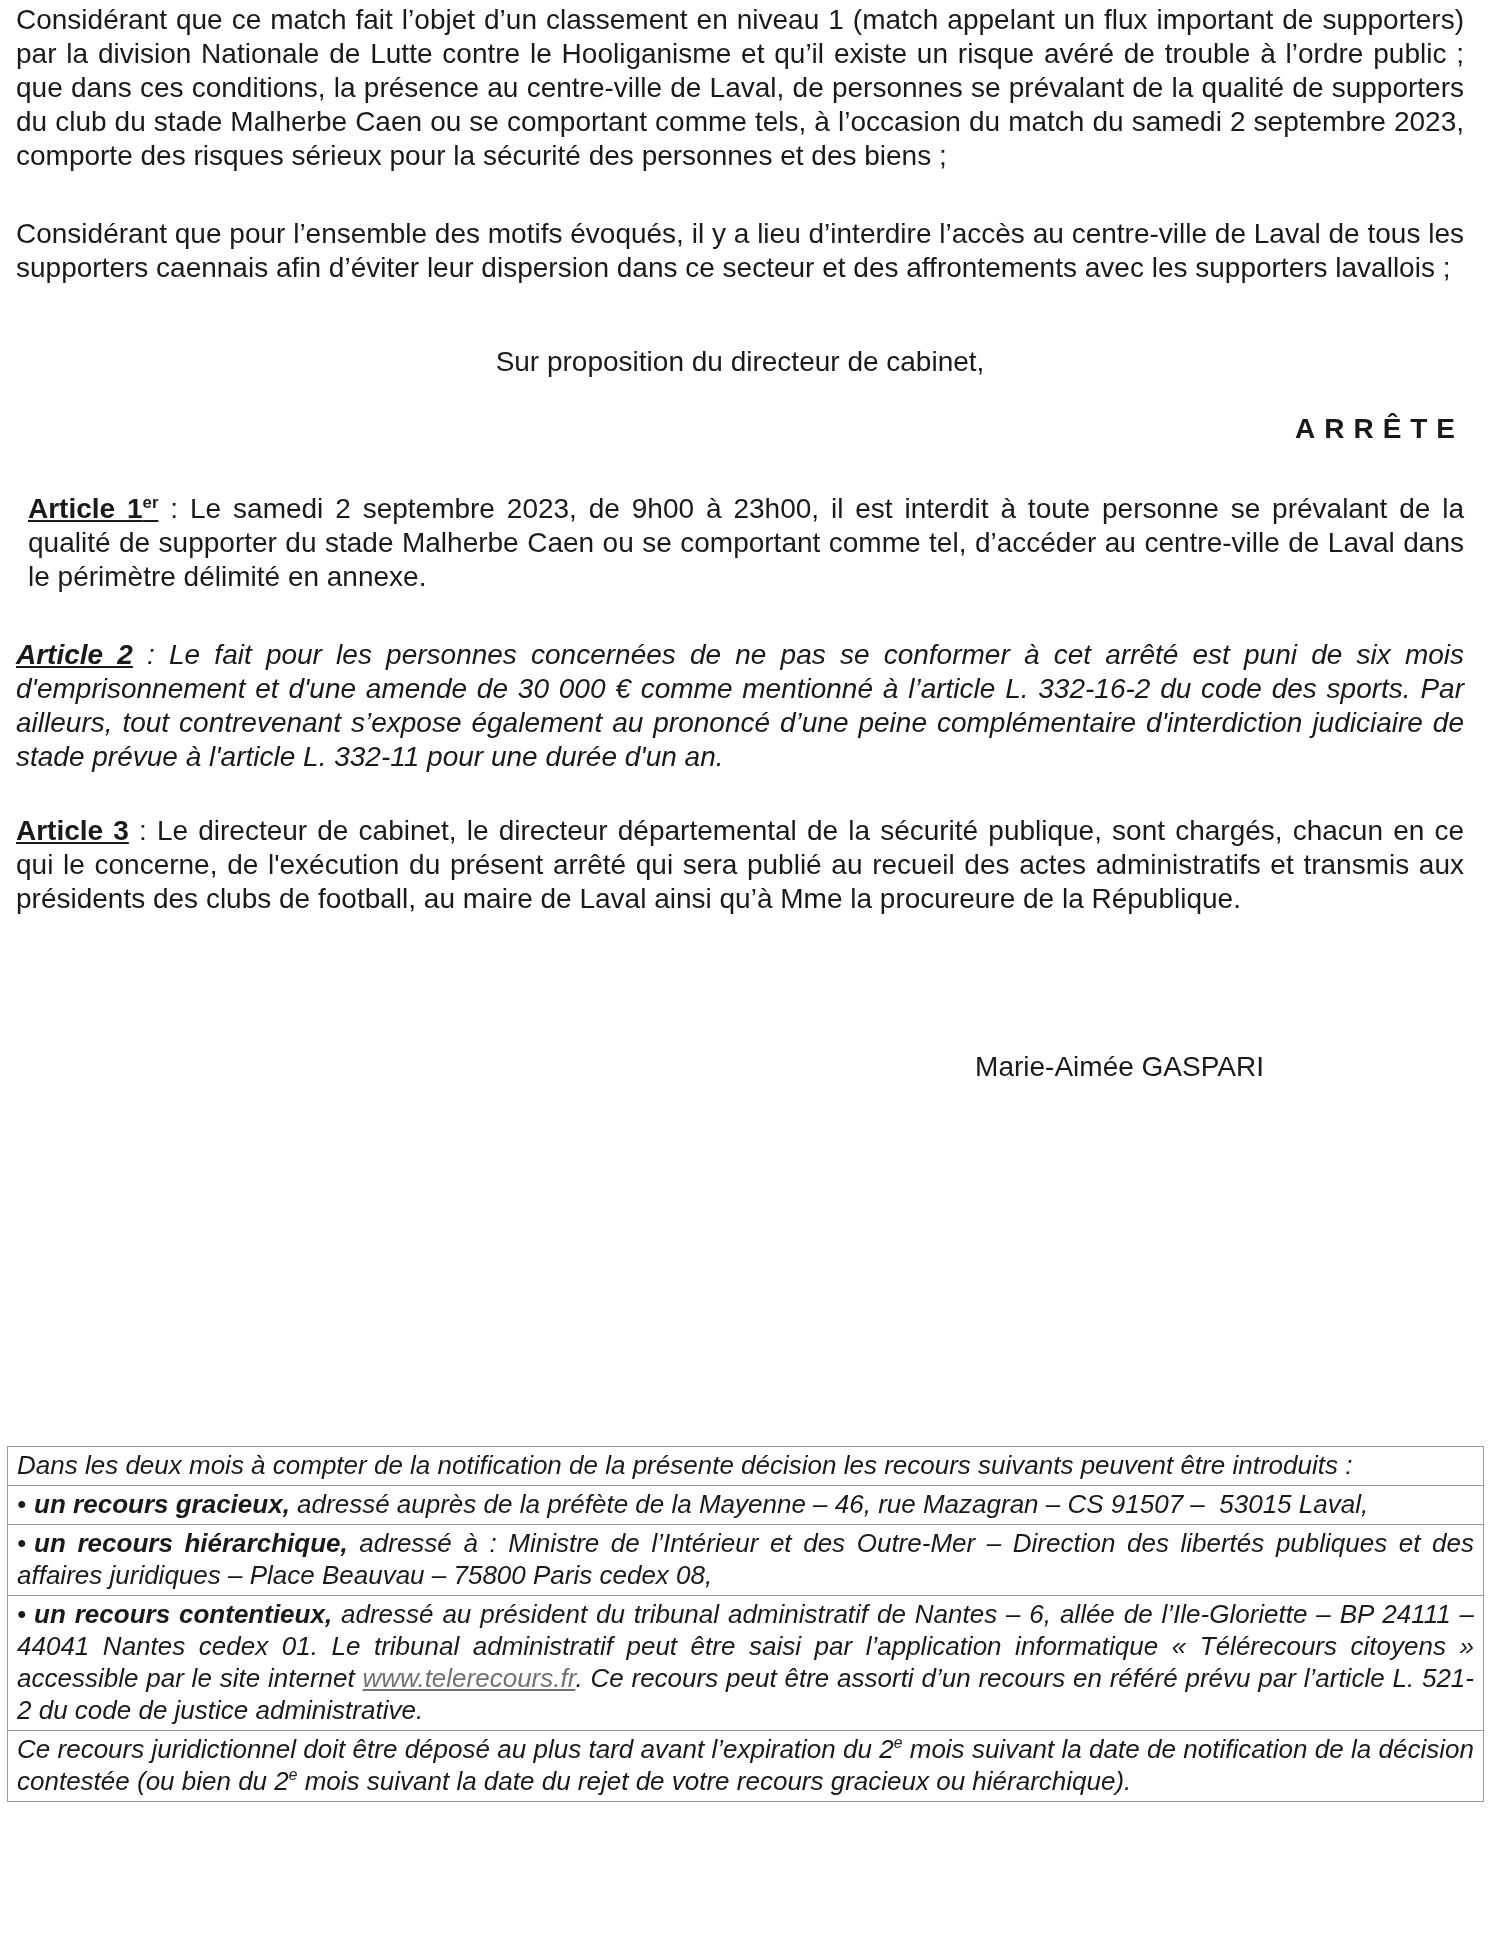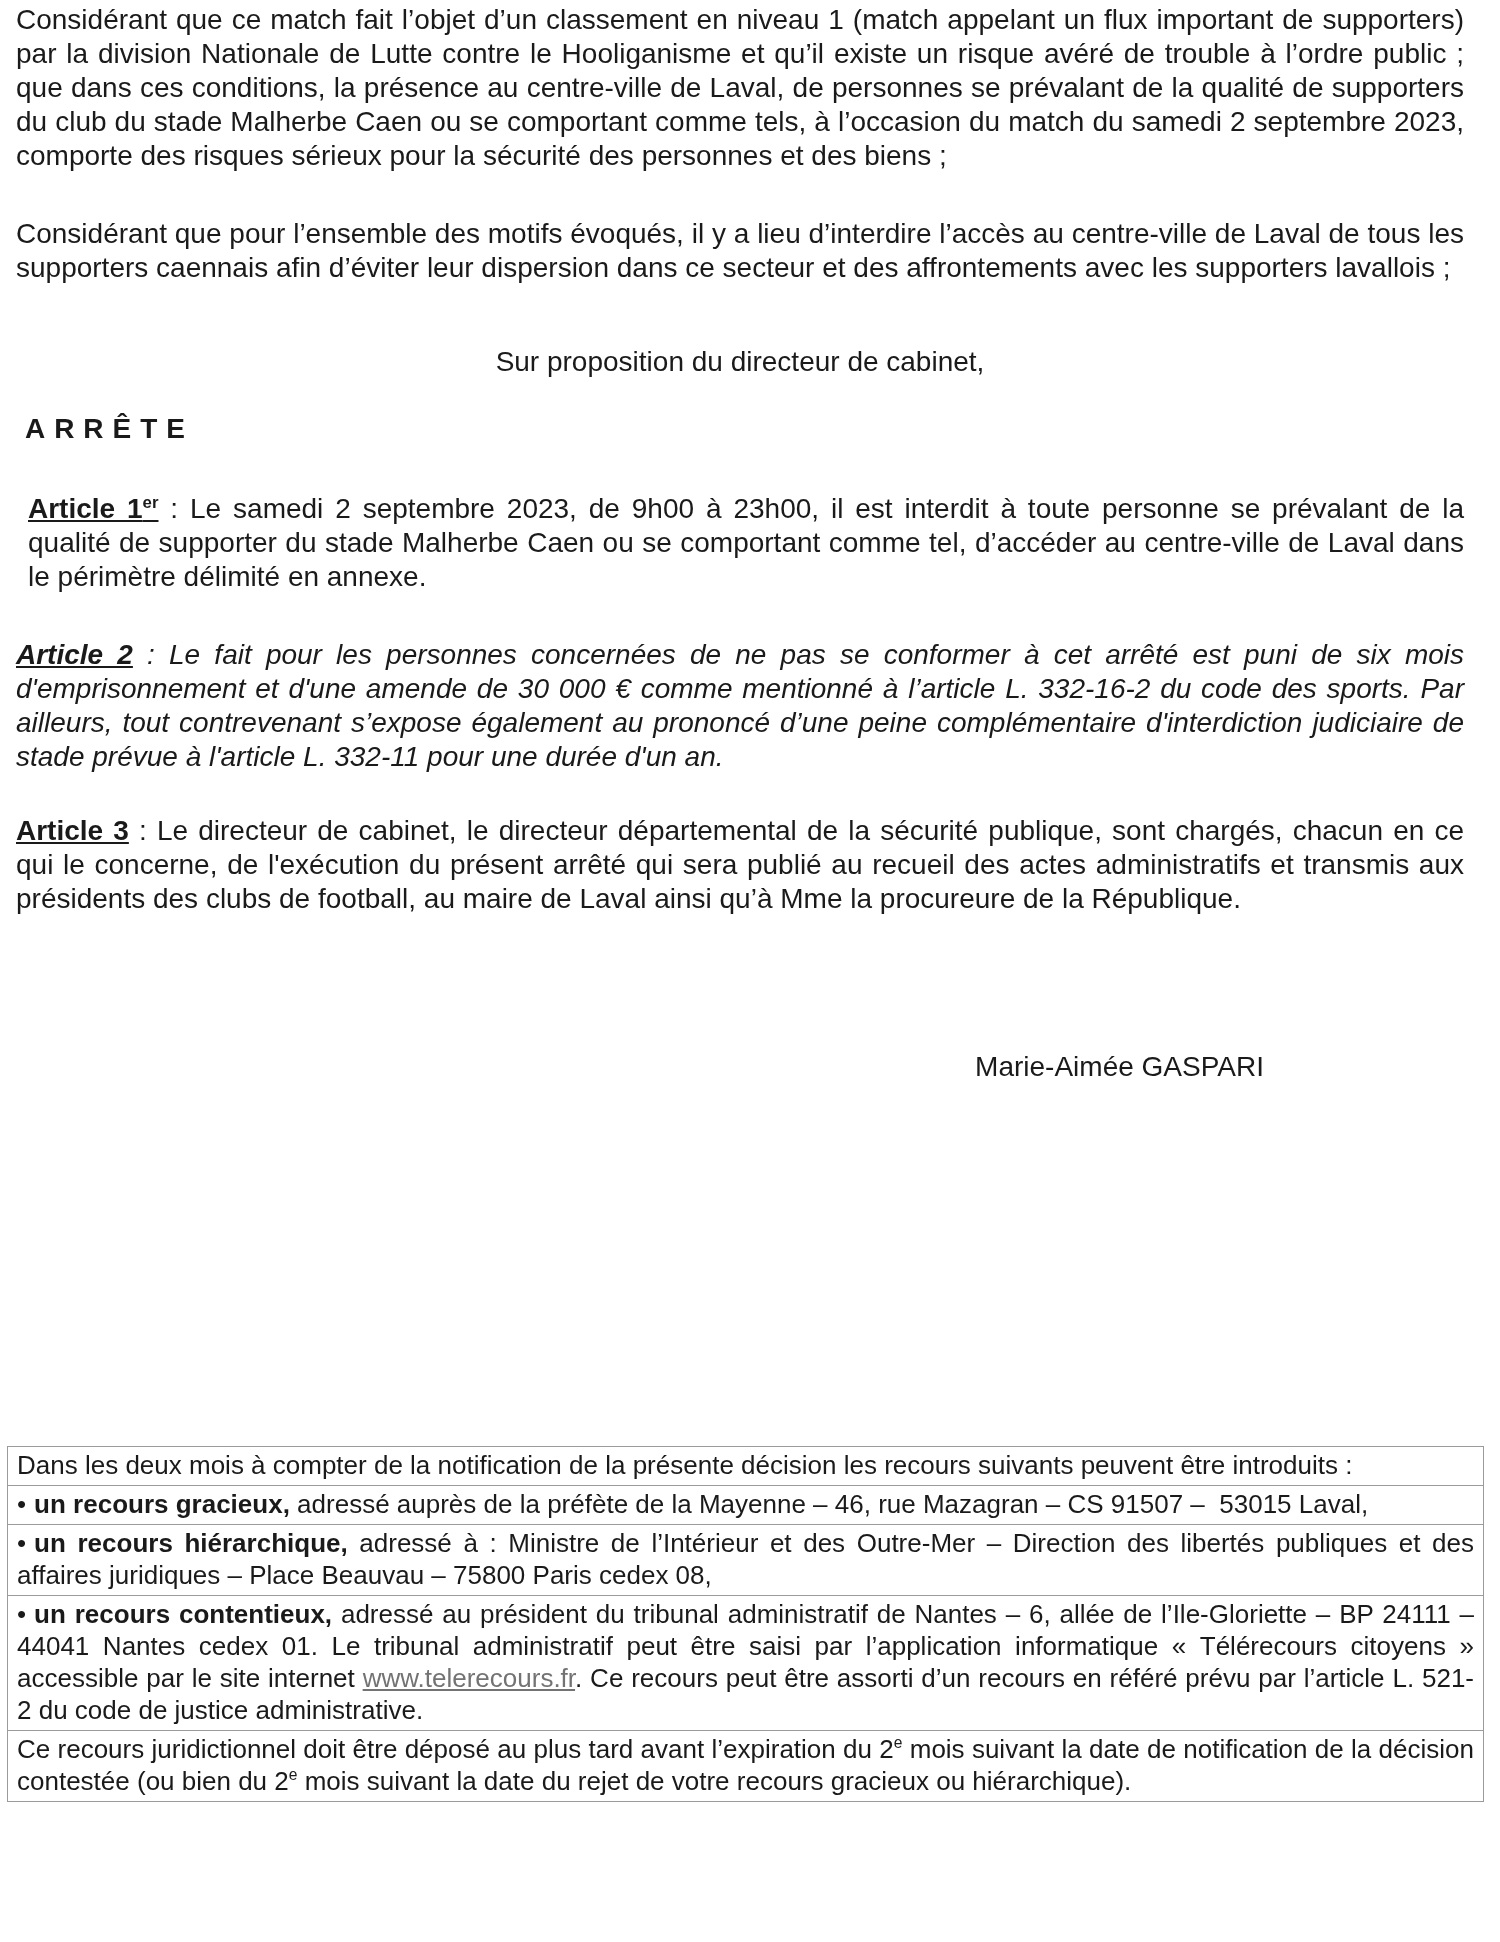--- a/index.html
+++ b/index.html
@@ -7,30 +7,30 @@
     width:1500px;height:1942px;background:#ffffff;overflow:hidden;
     font-family:"Liberation Sans","DejaVu Sans",sans-serif;
     color:#1a1a1a;
   }
   .doc{padding:3px 36px 12px 16px;font-size:28px;line-height:34px;}
   p{margin:0;}
   .justify{text-align:justify;}
   .p-considerant-2{margin-top:44px;}
   .p-sur-proposition{margin-top:60px;text-align:center;}
   .h-arrete{
-    margin-top:33px;text-align:left;font-weight:bold;
+    margin-top:33px;text-align:right;font-weight:bold;
     letter-spacing:0.32em;text-indent:0.32em;
   }
   .article-1{margin-top:46px;margin-left:12px;}
   .article-2{margin-top:44px;font-style:italic;}
   .article-3{margin-top:40px;}
   .art-head{font-weight:bold;text-decoration:underline;}
   sup{font-size:60%;line-height:0;vertical-align:super;}
   .signature{margin-top:134px;text-align:right;padding-right:200px;}
-  .notice-box{margin:362px -20px 0 -9px;font-size:26px;line-height:32px;}
+  .notice-box{margin:362px -20px 0 -9px;font-size:26px;line-height:32px;font-style:italic;}
   .notice-row{
     border:1px solid #9b9b9b;
     padding:2px 9px 4px;
     text-align:justify;
   }
   .notice-row + .notice-row{margin-top:-1px;}
   .marker{margin-right:8px;}
   .bold-lead{font-weight:bold;}
   a.link{color:#737373;text-decoration:underline;cursor:pointer;}
 </style>

